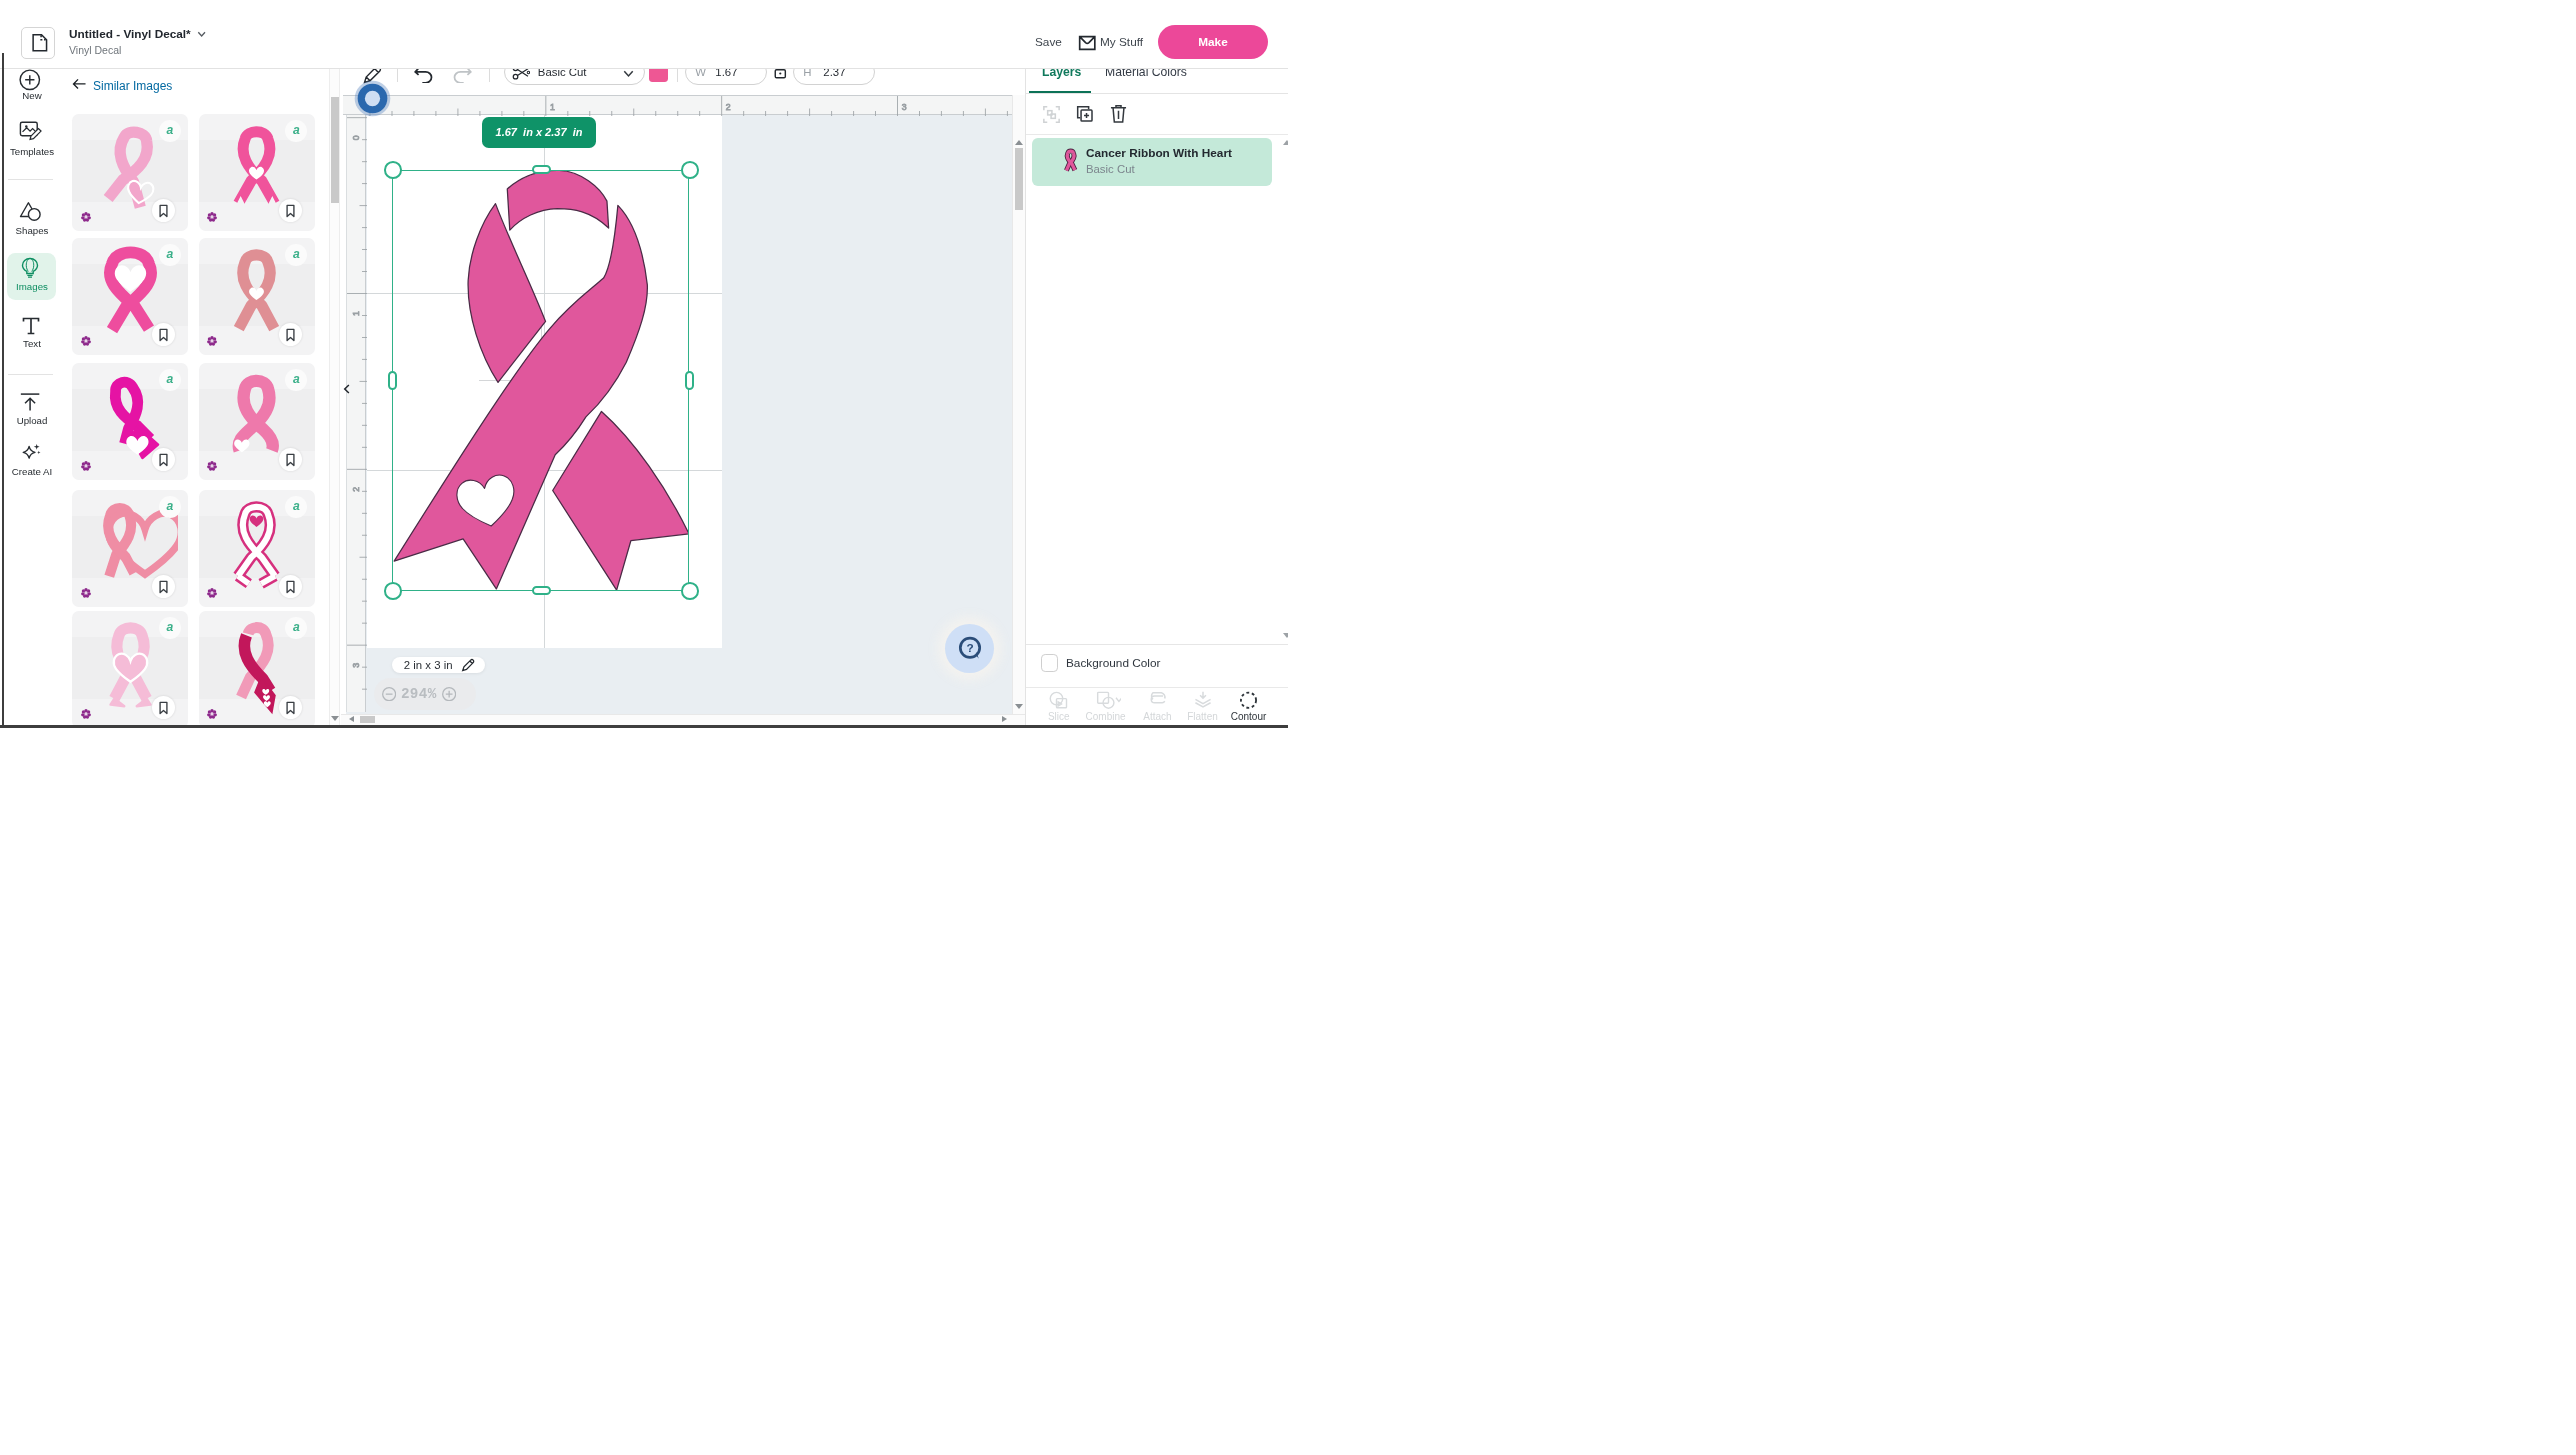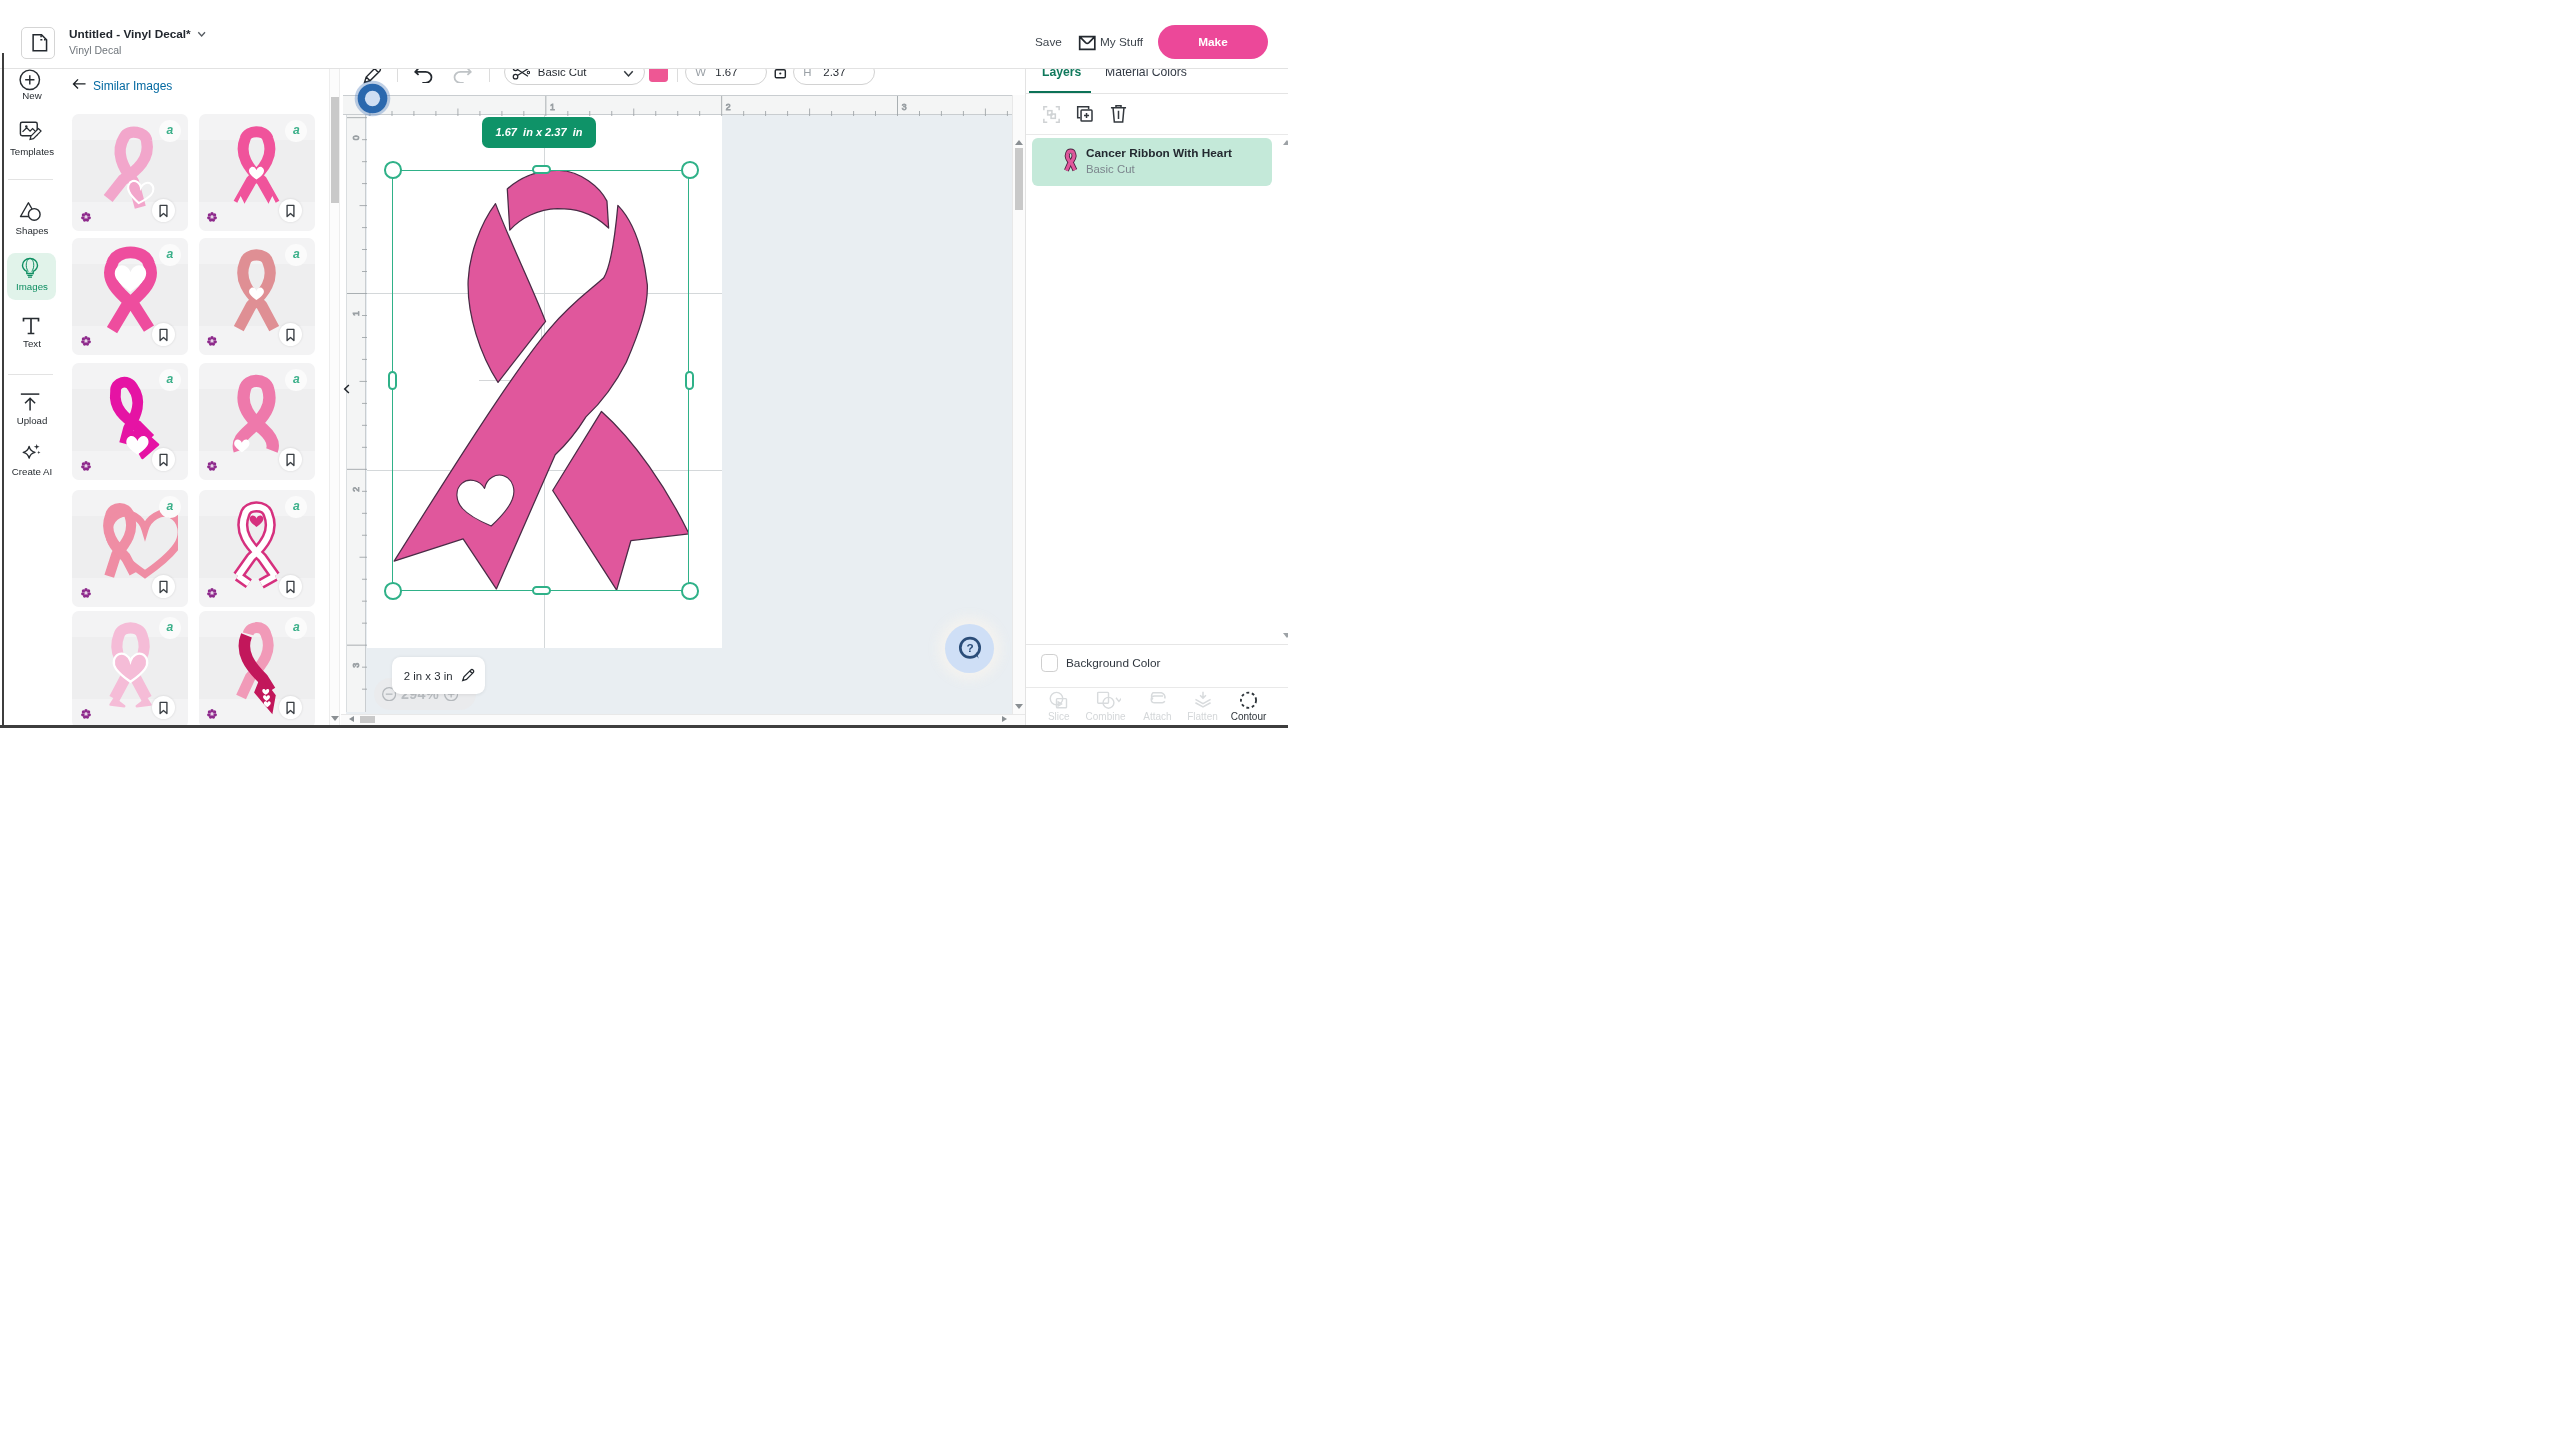--- a/index.html
+++ b/index.html
@@ -59,22 +59,22 @@
   border:2.1px solid #2fb188; z-index:4; }
 .hpillv { position:absolute; width:9.3px; height:18.5px; border-radius:5px; background:#fff;
   border:2.1px solid #2fb188; z-index:4; }
 #tooltip { position:absolute; left:482px; top:117px; width:114px; height:31px; background:#0f9368;
   border-radius:6.7px; color:#fff; font-size:11px; font-weight:bold; text-align:center; line-height:31px; z-index:5;font-style:italic; }
 #helpbtn { position:absolute; left:945px; top:624px; width:49px; height:49px; border-radius:50%;
   background:#cfdff6; box-shadow:0 0 11.8px 6.7px rgba(245,243,238,0.9); z-index:6;
   display:flex; align-items:center; justify-content:center; }
 #zoompill { position:absolute; left:374px; top:678px; width:102px; height:32px; border-radius:16px;
   background:rgba(233,235,237,0.93); z-index:6; display:flex; align-items:center;
-  color:#b9bdc1; font-size:14.3px; font-weight:bold; letter-spacing:0.4px; }
-#sizepill { position:absolute; left:392px; top:657px; width:93px; height:37px; border-radius:8.4px;
+  color:#b9bdc1; font-size:14.3px; font-weight:bold; letter-spacing:0.4px;font-family:Liberation Mono, monospace; }
+#sizepill { position:absolute; left:392px; top:657px; width:93px; height:16px; border-radius:8.4px;
   background:#fff; z-index:7; display:flex; align-items:center; font-size:11.4px; color:#2a2f35;
   box-shadow:0 0.8px 3.4px rgba(0,0,0,0.08); }
 .tsep { position:absolute; top:14.3px; width:0.8px; height:15px; background:#dcdcdc; }
 .tbox { position:absolute; top:6.3px; height:26px; border:0.8px solid #d2d2d2; border-radius:13px;
   display:flex; align-items:center; font-size:11.4px; }
 .sbarrow { position:absolute; width:0; height:0; border-style:solid; }
 
 
 #rpanel { position:absolute; left:1025px; top:53px; width:263px; height:675px; background:#fff;
   border-left:0.8px solid #e3e3e3; }

